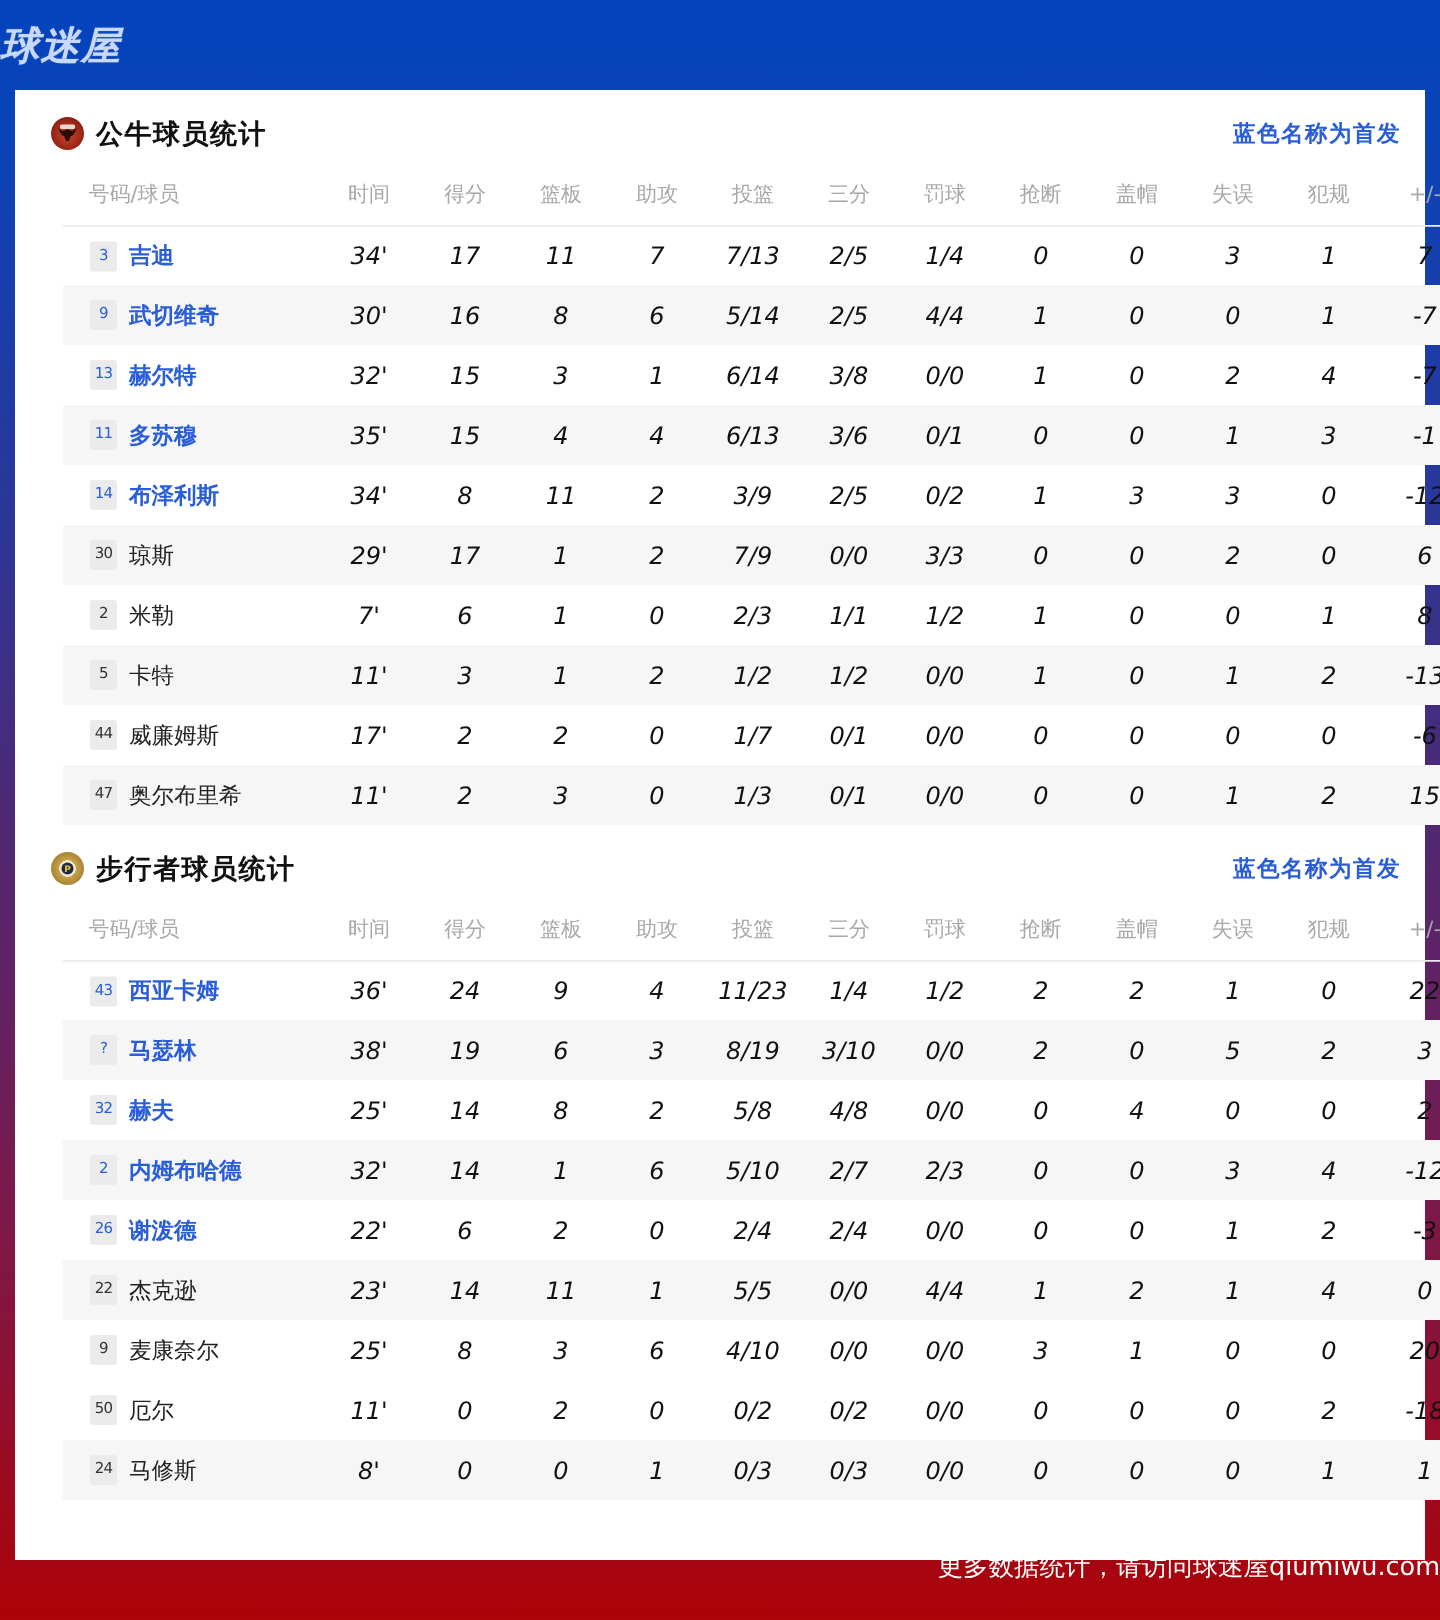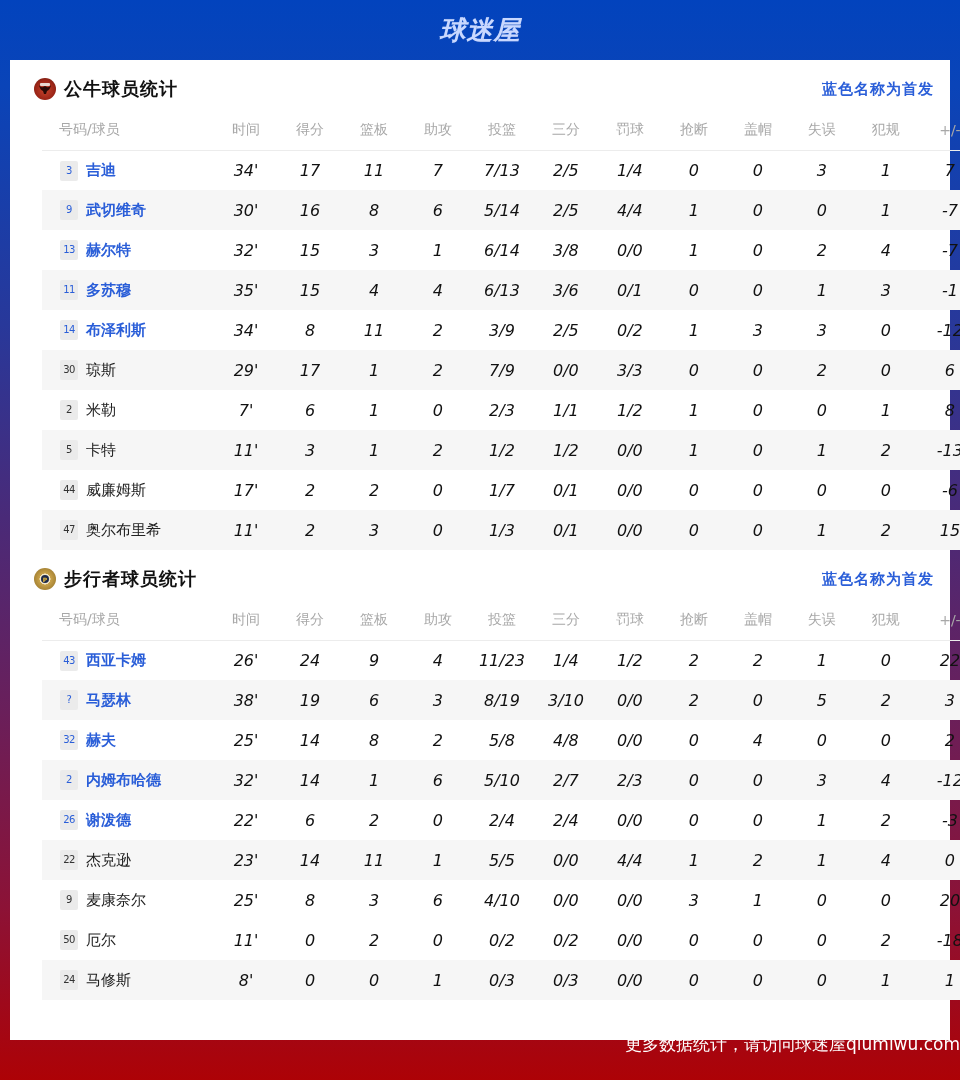--- a/index.html
+++ b/index.html
@@ -4,21 +4,21 @@
 <style>
   * { box-sizing: border-box; margin: 0; padding: 0; }
   html, body { width: 960px; height: 1080px; overflow: hidden; }
   body {
     font-family: "DejaVu Sans", "Liberation Sans", sans-serif;
     background: linear-gradient(180deg, #0243bd 0%, #0a44b8 8%, #28389a 30%, #4a2a78 48%, #6a1f5a 66%, #8c1236 84%, #ad0206 100%);
     position: relative;
   }
   .logo-bar {
     height: 60px;
-    display: flex; align-items: center; justify-content: center;
+    display: flex; align-items: center; 
   }
   .logo {
     color: #c9d8ff;
     font-weight: bold;
     font-size: 26px;
     letter-spacing: 1px;
     font-style: italic;
     font-family: "DejaVu Sans", sans-serif;
     text-shadow: 0 0 1px rgba(255,255,255,0.3);
   }
@@ -373,21 +373,21 @@
               <th>抢断</th>
               <th>盖帽</th>
               <th>失误</th>
               <th>犯规</th>
               <th>+/-</th>
             </tr>
           </thead>
           <tbody>
             <tr class="odd">
               <td class="player-cell"><span class="jersey starter">43</span><span class="pname starter">西亚卡姆</span></td>
-              <td>26'</td>
+              <td>36'</td>
               <td>24</td>
               <td>9</td>
               <td>4</td>
               <td>11/23</td>
               <td>1/4</td>
               <td>1/2</td>
               <td>2</td>
               <td>2</td>
               <td>1</td>
               <td>0</td>

